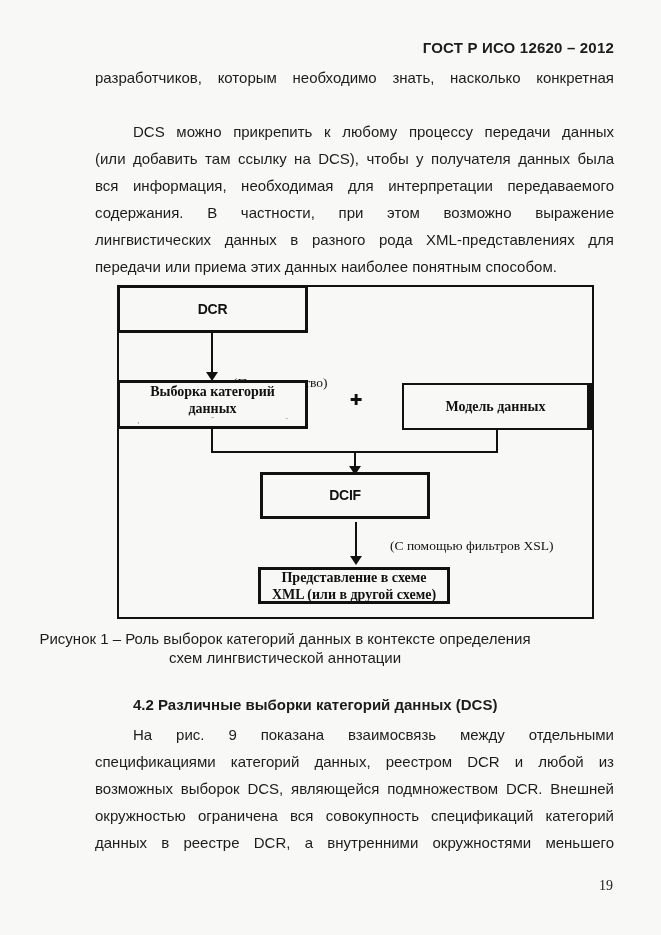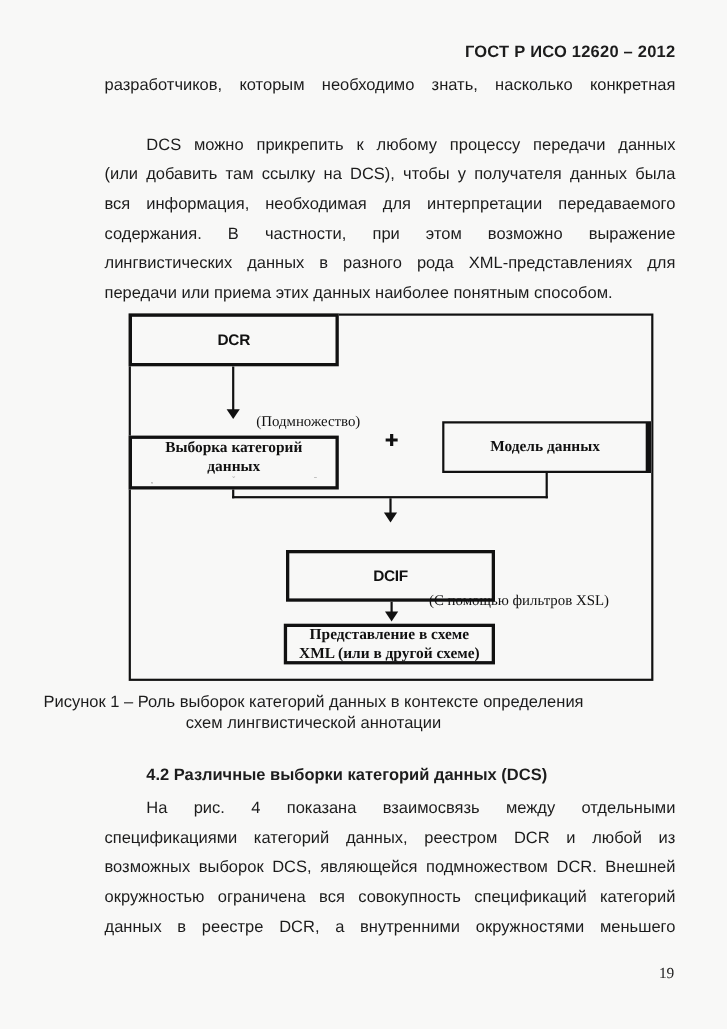--- a/index.html
+++ b/index.html
@@ -50,23 +50,23 @@
     border:2px solid #111;
   }
   .dbox {
     background:#f8f8f7; border:3px solid #111; z-index:2;
     display:flex; flex-direction:column; align-items:center; justify-content:center;
     font-family:"Liberation Serif", serif; font-weight:bold;
     font-size:14px; text-align:center; line-height:17px; color:#111;
   }
   .dbox.sans-label { font-family:"Liberation Sans", sans-serif; font-size:14px; letter-spacing:-0.3px; }
   #dcr-box  { left:117px; top:285px; width:191px; height:48px; }
-  #dcs-box  { left:117px; top:380px; width:191px; height:49px; padding-bottom:2px;margin-top:16px; }
+  #dcs-box  { left:117px; top:380px; width:191px; height:49px; padding-bottom:2px; }
   #model-box{ left:402px; top:383px; width:190px; height:47px; border-width:2px; border-right-width:5px; }
-  #dcif-box { left:260px; top:500px; width:190px; height:47px; }
+  #dcif-box { left:260px; top:472px; width:170px; height:47px; }
   #xml-box  { left:258px; top:567px; width:192px; height:37px; }
   .remnant-row {
     display:flex; justify-content:space-between; width:82%;
     height:7px; overflow:hidden; font-size:9px; line-height:6px;
     color:#8a8a8a; font-weight:normal;
   }
   .vline { background:#111; width:2px; z-index:1; }
   .hline { background:#111; height:2px; z-index:1; }
   #arrow1-line { left:211px; top:333px; height:41px; }
   #arrow1-head { left:206px; top:372px; }
@@ -160,21 +160,21 @@
   </div>
 
   <div class="fig-caption">
     <div class="cline">Рисунок 1 – Роль выборок категорий данных в контексте определения</div>
     <div class="cline">схем лингвистической аннотации</div>
   </div>
 
   <div class="section-heading">4.2 Различные выборки категорий данных (DCS)</div>
 
   <div id="para3" class="para indent justify-all">
-      <div class="tline first">На рис. 4 показана взаимосвязь между отдельными</div>
+      <div class="tline first">На рис. 9 показана взаимосвязь между отдельными</div>
       <div class="tline">спецификациями категорий данных, реестром DCR и любой из</div>
       <div class="tline">возможных выборок DCS, являющейся подмножеством DCR. Внешней</div>
       <div class="tline">окружностью ограничена вся совокупность спецификаций категорий</div>
       <div class="tline last">данных в реестре DCR, а внутренними окружностями меньшего</div>
     </div>
 
   <div class="page-number">19</div>
 
 </div>
 

